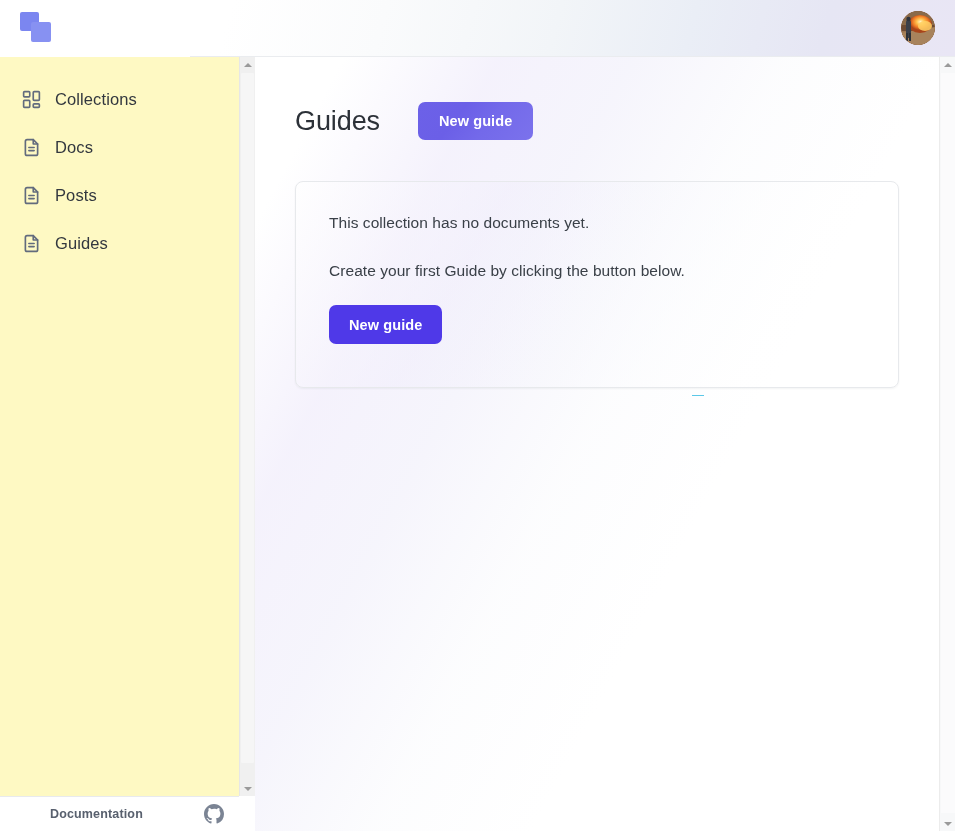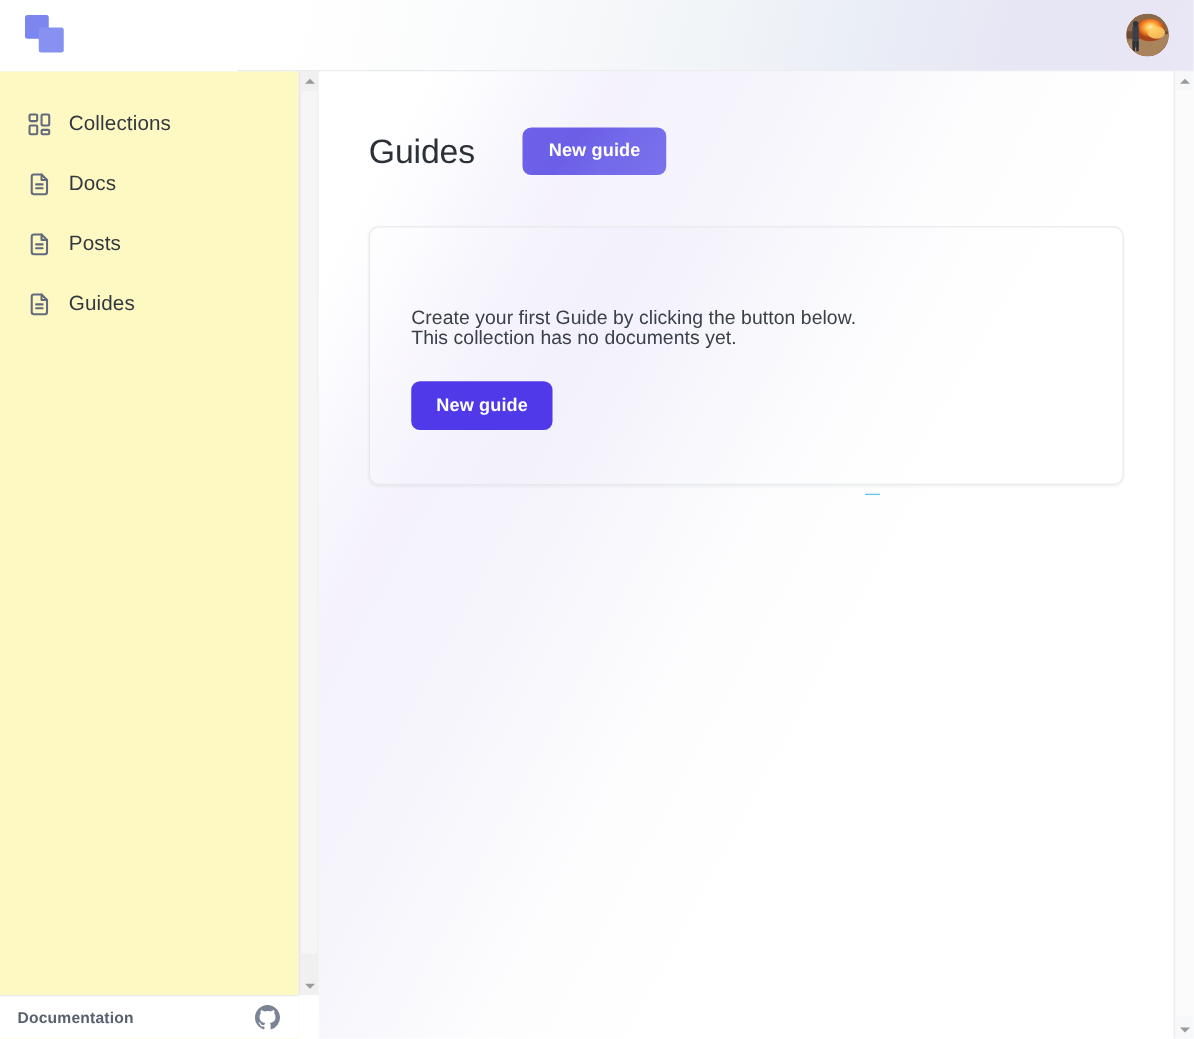--- a/index.html
+++ b/index.html
@@ -140,20 +140,21 @@
     padding: 0 15px 0 14px;
     z-index: 25;
   }
   .doc-link {
     font-size: 12.5px;
     font-weight: bold;
     color: #58606e;
     letter-spacing: 0.15px;
     cursor: pointer;
     text-decoration: none;
+    margin-left: 36px;
   }
   .gh-icon {
     width: 20px;
     height: 20px;
     color: #7b8494;
     cursor: pointer;
     display: block;
   }
 
   
@@ -462,22 +463,22 @@
 
   <div class="main">
     <div class="main-inner">
 
       <div class="page-head">
         <h1 class="page-title">Guides</h1>
         <button class="btn-gradient">New guide</button>
       </div>
 
       <div class="card">
+        <p class="card-line">This collection has no documents yet.</p>
         <p class="card-line second">Create your first Guide by clicking the button below.</p>
-        <p class="card-line">This collection has no documents yet.</p>
         <button class="btn-solid">New guide</button>
       </div>
 
       <div class="cyan-mark"></div>
     </div>
   </div>
 
   <div class="main-scroll">
     <div class="arrow-up">
       <span class="tri tri-up"></span>

